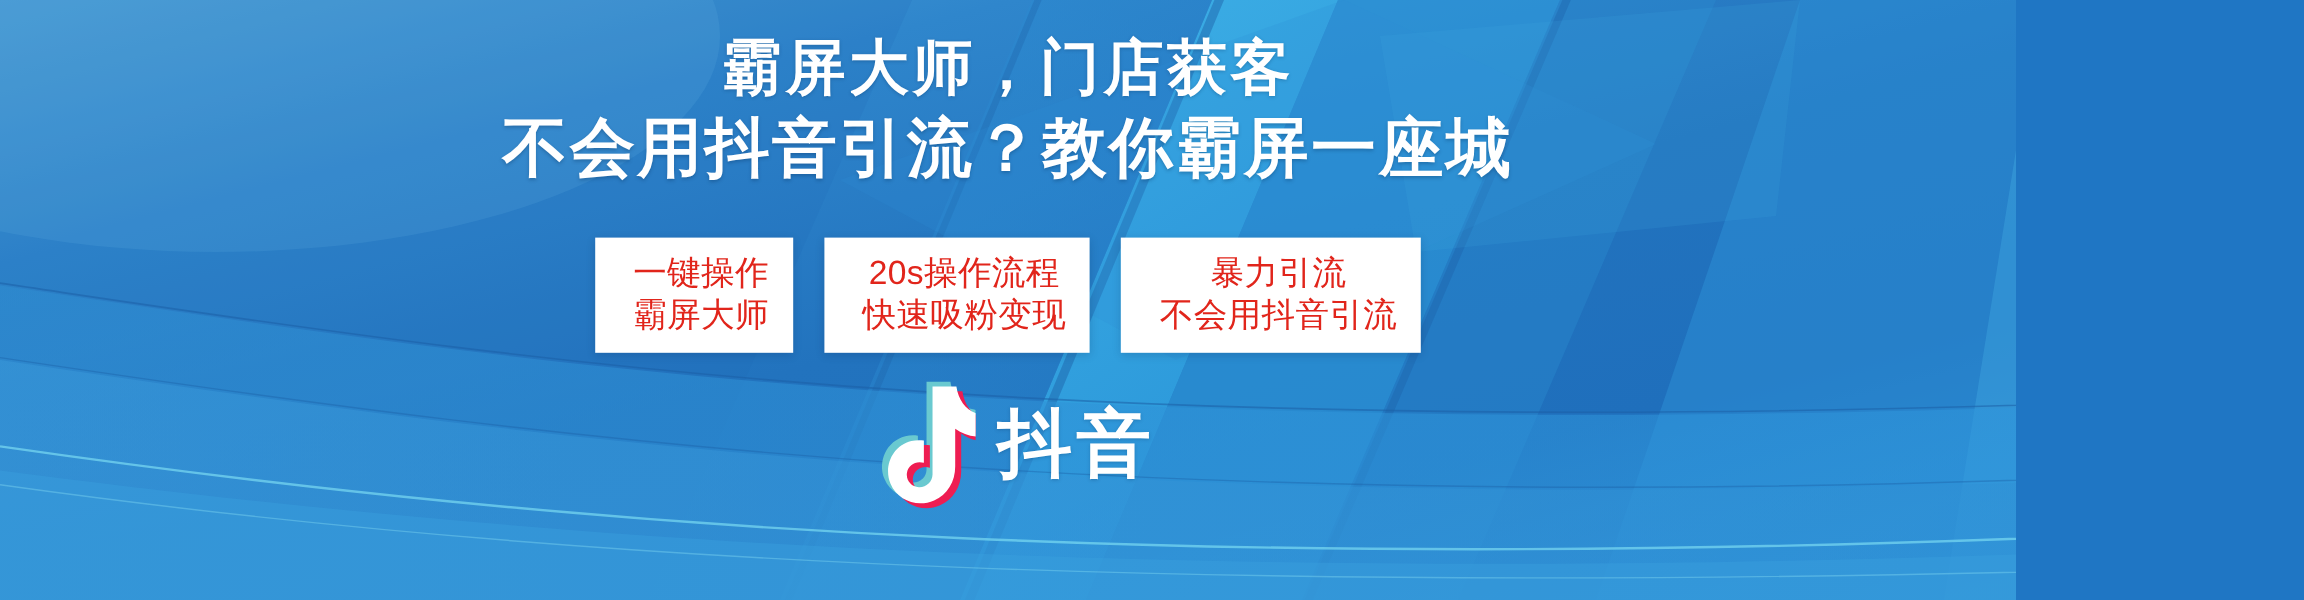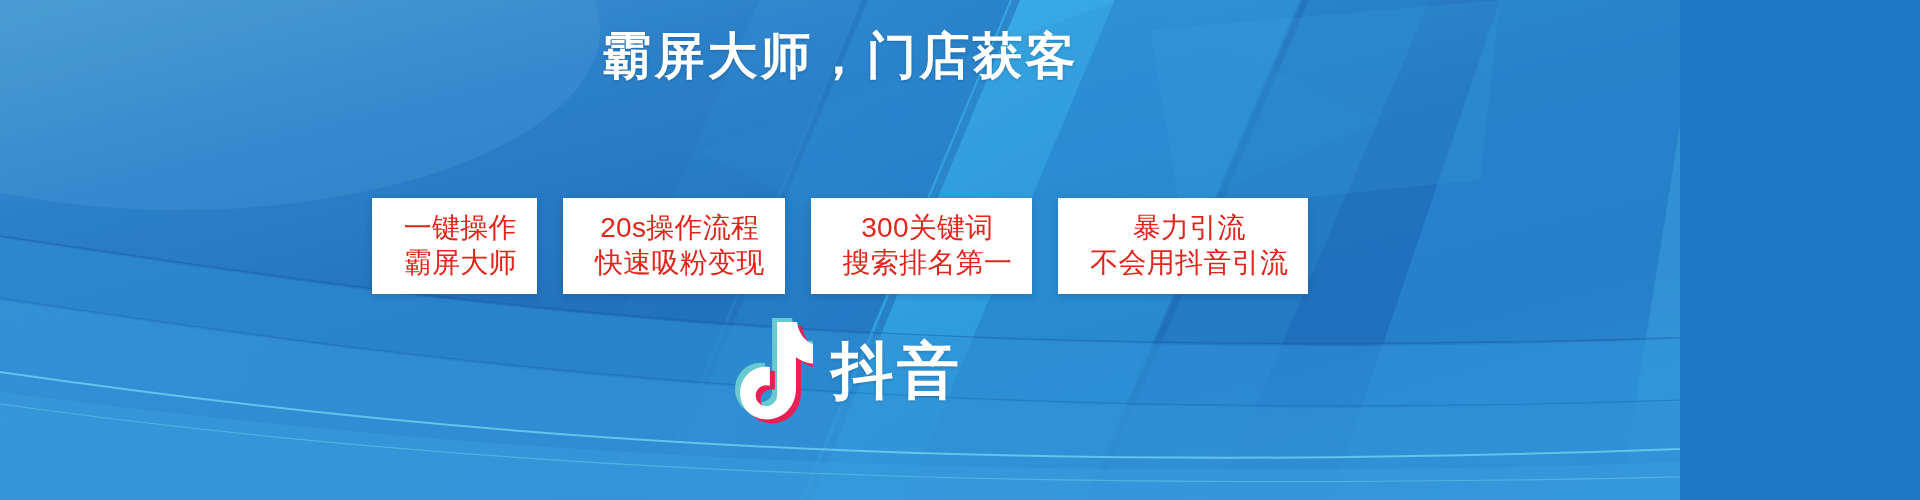--- a/index.html
+++ b/index.html
@@ -137,37 +137,34 @@
       <path d="M0,404 C470,470 1040,500 1920,470" fill="none" stroke="#8fe6f6" stroke-width="1.2" opacity=".35"></path>
 
       <ellipse cx="180" cy="30" rx="420" ry="180" fill="#63b4e2" opacity=".18"></ellipse>
     </svg>
   </div>
 
   <div class="content">
 
     <div class="headline headline-1">霸屏大师，门店获客</div>
 
+    <div class="headline headline-2">不会用抖音引流？教你霸屏一座城</div>
 
     <div class="feature-row">
 
       <div class="feature-box">
         <div class="feature-line">一键操作</div>
         <div class="feature-line">霸屏大师</div>
       </div>
 
       <div class="feature-box">
         <div class="feature-line">20s操作流程</div>
         <div class="feature-line">快速吸粉变现</div>
       </div>
 
-      <div class="feature-box">
-        <div class="feature-line">300关键词</div>
-        <div class="feature-line">搜索排名第一</div>
-      </div>
 
       <div class="feature-box">
         <div class="feature-line">暴力引流</div>
         <div class="feature-line">不会用抖音引流</div>
       </div>
 
     </div>
 
     <div class="brand">
       <div class="brand-mark">

